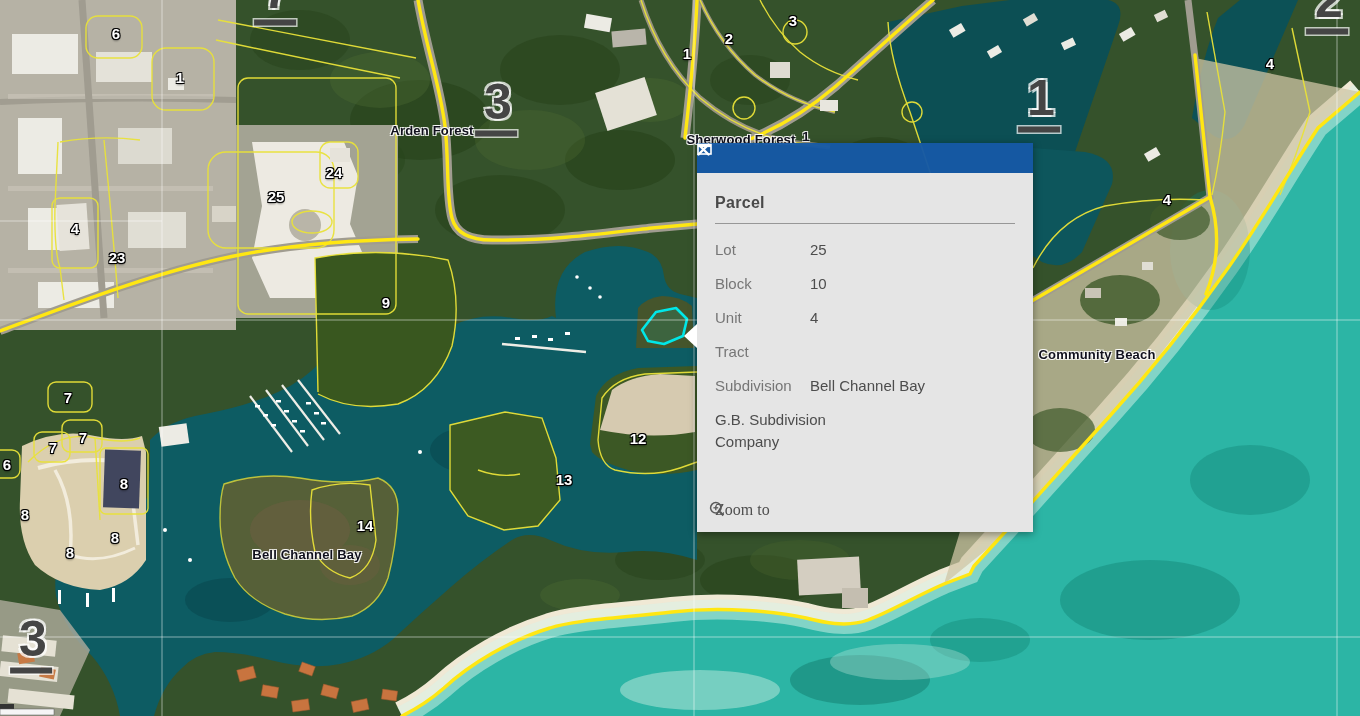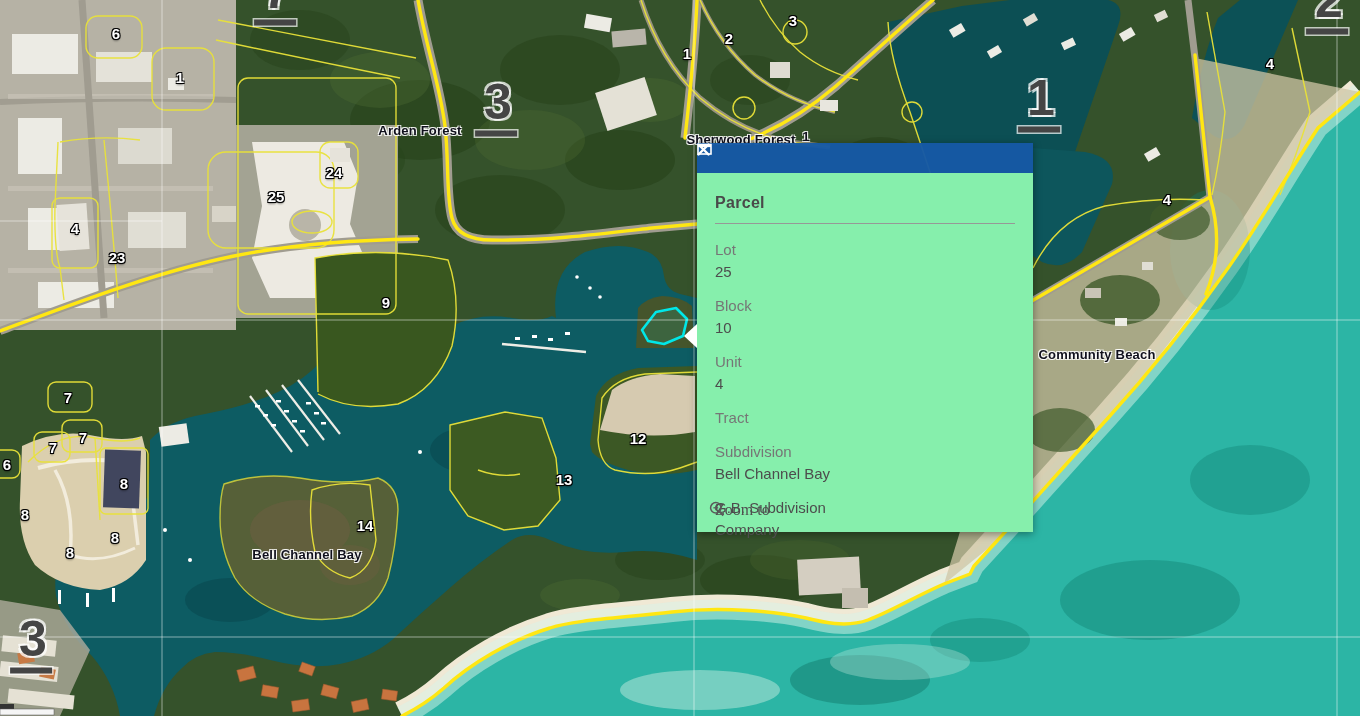--- a/index.html
+++ b/index.html
@@ -18,24 +18,24 @@
   .block-num .bn{position:relative;display:inline-block;padding:0 4px 3px;}
   .block-num .bn::after{content:'';position:absolute;left:-5px;right:-1px;bottom:-3px;height:6px;background:#454545;
     box-shadow:0 0 0 1.5px rgba(255,255,255,.7);}
 
   
   .popup{position:absolute;left:697px;top:143px;width:336px;z-index:30;
     box-shadow:0 2px 8px rgba(0,0,0,.4);}
   .ptb{height:30px;background:rgba(22,89,165,.97);display:flex;justify-content:flex-end;align-items:center;
     padding-right:9px;gap:9px;}
   .tb-btn{width:20px;height:20px;display:flex;align-items:center;justify-content:center;cursor:pointer;}
-  .pbody{position:relative;background:#86efac;height:359px;padding:0 18px;box-sizing:border-box;}
+  .pbody{position:relative;background:#e5e5e5;height:359px;padding:0 18px;box-sizing:border-box;}
   .ptitle{margin:0;padding-top:21px;font-size:16px;color:#4a4a4a;font-weight:700;letter-spacing:.3px;}
   .pdiv{border:none;border-top:1px solid #979797;margin:11px 0 15px;}
-  .prow{display:flex;margin-bottom:12px;font-size:15px;line-height:22px;min-height:22px;flex-direction:column;}
+  .prow{display:flex;margin-bottom:12px;font-size:15px;line-height:22px;min-height:22px;}
   .plabel{width:95px;color:#767676;flex:none;}
   .pvalue{color:#4d4d4d;max-width:170px;}
   .pzoom{position:absolute;left:12px;bottom:13px;display:flex;align-items:center;gap:6px;
     color:#4f4f4f;font-family:"Liberation Serif",serif;font-size:16px;cursor:pointer;}
   .parrow{position:absolute;left:-13px;top:181px;width:0;height:0;
     border-top:12px solid transparent;border-bottom:12px solid transparent;border-right:13px solid #fff;}
 </style>
 </head>
 <body>
 
@@ -306,21 +306,21 @@
       <div class="map-label lot-num" style="left: 115px; top: 537px;">8</div>
       <div class="map-label lot-num" style="left: 70px; top: 552px;">8</div>
       <div class="map-label lot-num" style="left: 638px; top: 438px;">12</div>
       <div class="map-label lot-num" style="left: 564px; top: 479px;">13</div>
       <div class="map-label lot-num" style="left: 365px; top: 525px;">14</div>
       <div class="map-label block-num" style="left: 277px; top: -8px;"><span class="bn">7</span></div>
       <div class="map-label block-num" style="left: 498px; top: 103px;"><span class="bn">3</span></div>
       <div class="map-label block-num" style="left: 1041px; top: 99px;"><span class="bn">1</span></div>
       <div class="map-label block-num" style="left: 1329px; top: 1px;"><span class="bn">2</span></div>
       <div class="map-label block-num" style="left: 33px; top: 640px;"><span class="bn">3</span></div>
-      <div class="map-label place-label" style="left: 420px; top: 130px;">Arden Forest</div>
+      <div class="map-label place-label" style="left: 432px; top: 130px;">Arden Forest</div>
       <div class="map-label place-label" style="left: 741px; top: 139px;">Sherwood Forest</div>
       <div class="map-label place-label" style="left: 806px; top: 136px;">1</div>
       <div class="map-label place-label" style="left: 307px; top: 554px;">Bell Channel Bay</div>
       <div class="map-label place-label" style="left: 1097px; top: 354px;">Community Beach</div>
     </div>
 
   <div class="popup">
     <div class="parrow"></div>
     <div class="ptb">
       <span class="tb-btn">

